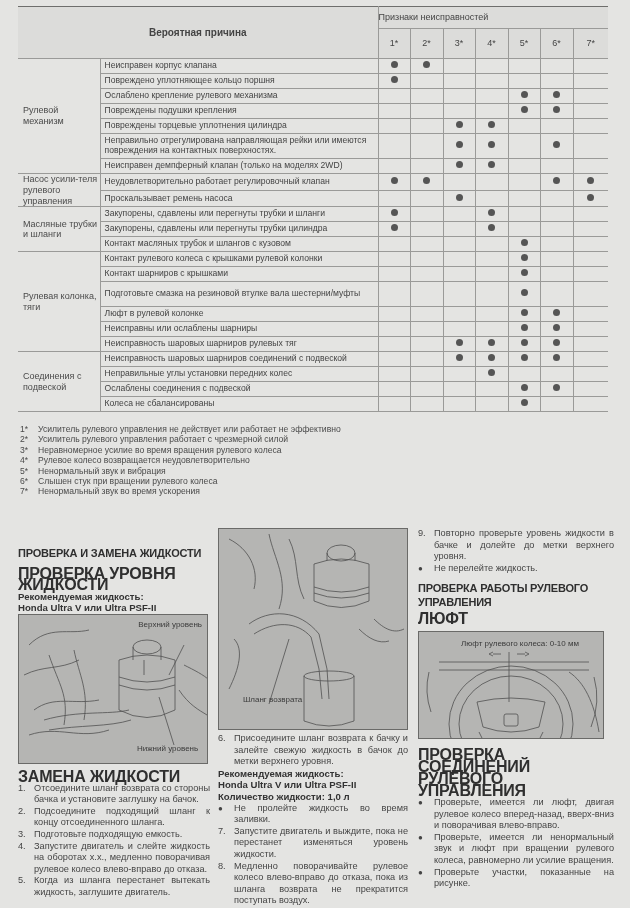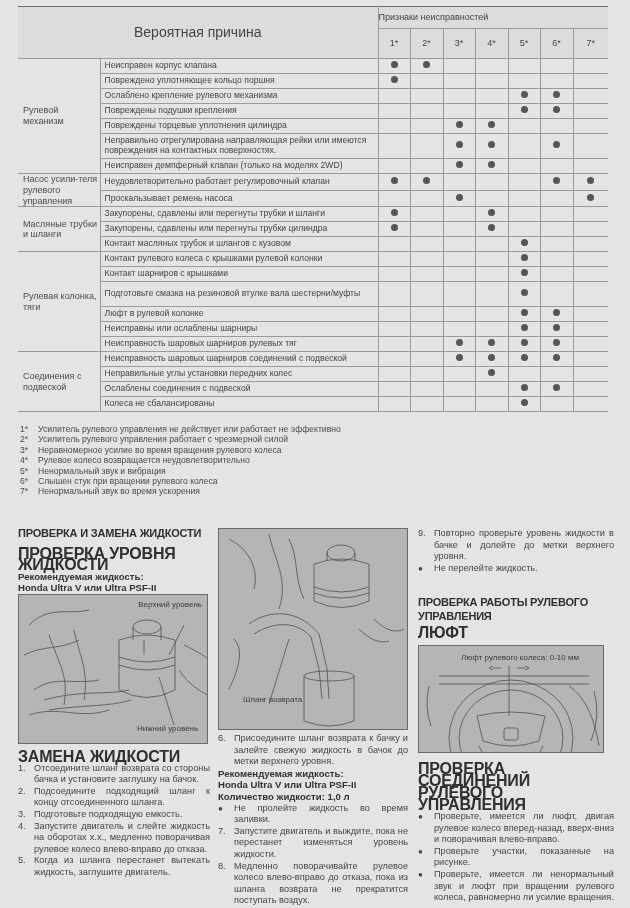--- a/index.html
+++ b/index.html
@@ -16,21 +16,21 @@
     border-collapse: collapse; table-layout: fixed;
     font-size: 8.6px; line-height: 1.15;
   }
   #diag-table td, #diag-table th {
     border: 1px solid #9a9a98;
     font-weight: normal;
     color: #444;
   }
   #diag-table thead th { background: #dcdcda; }
   #diag-table tr.top-rule th, #diag-table tr.top-rule td { border-top: 1.5px solid #6e6e6c; }
-  #diag-table .h-cause { text-align: center; font-size: 14px; border-left: none; }
+  #diag-table .h-cause { text-align: center; font-size: 10px; border-left: none; font-weight: bold; }
   #diag-table .h-signs { text-align: left; font-size: 9px; height: 22px; }
   #diag-table .h-num { text-align: center; font-size: 9px; height: 30px; }
   #diag-table td.group {
     border-left: none; vertical-align: middle; padding-left: 5px;
     font-size: 9px; line-height: 1.2; color: #4a4a4a;
   }
   #diag-table td.cause { padding: 1px 4px; height: 15px; }
   #diag-table td.cause.tall { height: 25px; }
   #diag-table td.mark { text-align: center; vertical-align: middle; padding: 0; }
   #diag-table td.mark.last { border-right: none; }
@@ -43,21 +43,21 @@
 
   
   #footnotes {
     position: absolute; left: 20px; top: 424px; width: 380px;
     font-size: 8.6px; line-height: 10.4px; color: #4a4a4a;
   }
   #footnotes .fn { display: flex; }
   #footnotes .fn-num { width: 18px; flex: none; }
 
   
-  .col { position: absolute; top: 528px; font-size: 9.2px; line-height: 11.6px; color: #444; }
+  .col { position: absolute; top: 548px; font-size: 9.2px; line-height: 11.6px; color: #444; }
   #col1 { left: 18px; width: 192px; }
   #col2 { left: 218px; width: 190px; top: 528px; }
   #col3 { left: 418px; width: 196px; top: 528px; }
 
   .h1 { font-family: "Liberation Sans Narrow", "Liberation Sans", sans-serif; font-weight: bold; font-size: 11px; color: #2f2f2f; letter-spacing: -0.2px; }
   .h2 { font-weight: bold; font-size: 16px; color: #2f2f2f; letter-spacing: -0.2px; }
   .bold { font-weight: bold; font-size: 9.6px; color: #333; }
   .ol { list-style: none; }
   .ol li { display: flex; text-align: justify; }
   .ol li .n { width: 16px; flex: none; }
@@ -461,21 +461,21 @@
         <span class="n">9.</span>
         <span class="t">Повторно проверьте уровень жидкости в бачке и долейте до метки верхнего уровня.</span>
       </li>
   </ol>
   <ol class="ol bl">
     <li>
         <span class="n"></span>
         <span class="t">Не перелейте жидкость.</span>
       </li>
   </ol>
-  <div class="h1" style="margin-top:21px;line-height:14px">ПРОВЕРКА РАБОТЫ РУЛЕВОГО УПРАВЛЕНИЯ</div>
+  <div class="h1" style="margin-top:7px;line-height:14px">ПРОВЕРКА РАБОТЫ РУЛЕВОГО УПРАВЛЕНИЯ</div>
   <div class="h2" style="margin-top:4px">ЛЮФТ</div>
   <div class="figure" style="width:186px;height:108px;margin-top:6px">
     <svg width="186" height="140" viewBox="0 0 186 140">
       <g fill="none" stroke="#505050" stroke-width="0.8">
         <path d="M20 30 L170 30 M20 38 L170 38"></path>
         <path d="M90 20 L90 70 M82 22 L74 22 M98 22 L106 22"></path>
         <path d="M74 20 L70 22 L74 24 M106 20 L110 22 L106 24"></path>
         <ellipse cx="92" cy="92" rx="62" ry="58"></ellipse>
         <ellipse cx="92" cy="92" rx="52" ry="48"></ellipse>
         <path d="M58 70 Q92 62 126 70 L120 95 Q92 105 64 95 Z"></path>
@@ -488,20 +488,20 @@
     <span class="fig-label" style="left:42px;top:6px">Люфт рулевого колеса: 0-10 мм</span>
   </div>
   <div class="h2" style="margin-top:10px;line-height:12px">ПРОВЕРКА СОЕДИНЕНИЙ РУЛЕВОГО УПРАВЛЕНИЯ</div>
   <ol class="ol bl" id="steer-bullets">
       <li>
         <span class="n"></span>
         <span class="t">Проверьте, имеется ли люфт, двигая рулевое колесо вперед-назад, вверх-вниз и поворачивая влево-вправо.</span>
       </li>
       <li>
         <span class="n"></span>
+        <span class="t">Проверьте, имеется ли ненормальный звук и люфт при вращении рулевого колеса, равномерно ли усилие вращения.</span>
+      </li>
+      <li>
+        <span class="n"></span>
         <span class="t">Проверьте участки, показанные на рисунке.</span>
-      </li>
-      <li>
-        <span class="n"></span>
-        <span class="t">Проверьте, имеется ли ненормальный звук и люфт при вращении рулевого колеса, равномерно ли усилие вращения.</span>
       </li>
     </ol>
 </div>
 
 </body></html>

